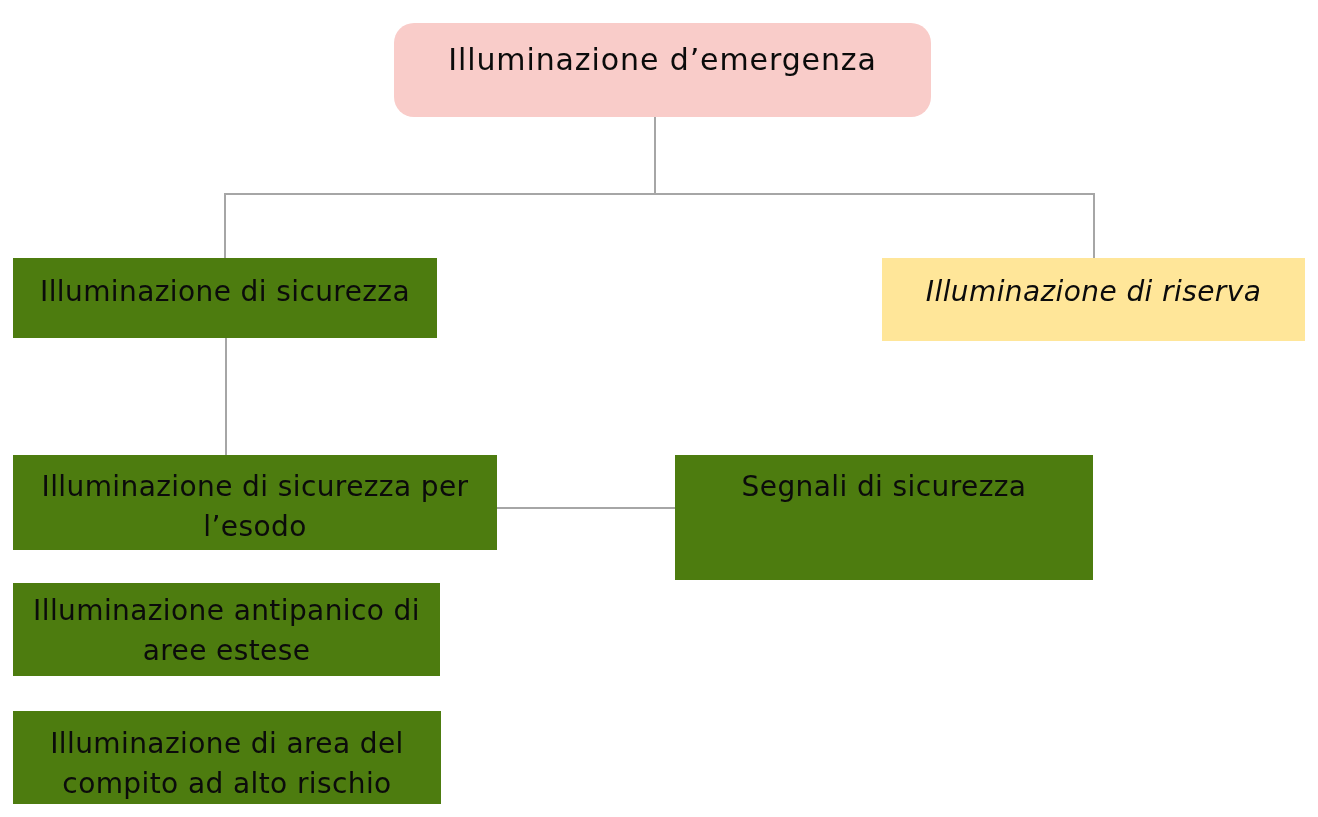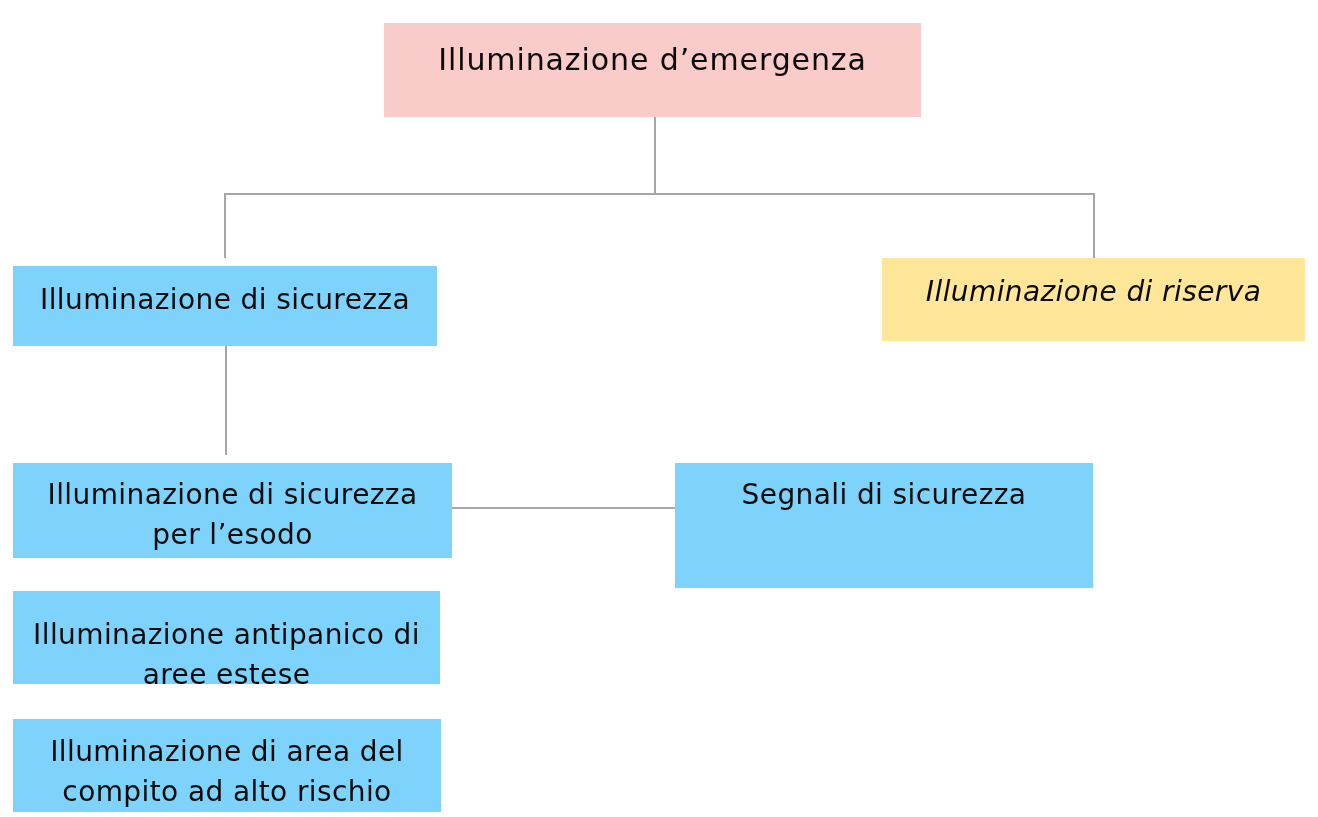--- a/index.html
+++ b/index.html
@@ -18,33 +18,33 @@
   }
   .node {
     position: absolute;
     box-sizing: border-box;
     text-align: center;
     font-size: 28px;
     line-height: 40px;
     letter-spacing: 0.4px;
     padding: 14px 8px 0 8px;
   }
-  .node.green  { background: #7dd3fc; margin-top: 8px; }
+  .node.green  { background: #4d7c0f; }
   .node.yellow { background: #FFE699; }
   .node.pink   { background: #F9CCC9; }
 
   .node-emergenza {
-    left: 384px; top: 23px; width: 537px; height: 94px;
-    font-size: 30px; letter-spacing: 0.9px; padding-top: 17px;
+    left: 394px; top: 23px; width: 537px; height: 94px;
+    font-size: 30px; letter-spacing: 0.9px; padding-top: 17px; border-radius: 20px;
   }
   .node-sicurezza   { left: 13px;  top: 258px; width: 424px; height: 80px; }
   .node-riserva     { left: 882px; top: 258px; width: 423px; height: 83px; font-style: italic; }
-  .node-esodo       { left: 13px;  top: 455px; width: 439px; height: 95px; padding-top: 12px; }
+  .node-esodo       { left: 13px;  top: 455px; width: 484px; height: 95px; padding-top: 12px; }
   .node-segnali     { left: 675px; top: 455px; width: 418px; height: 125px; padding-top: 12px; }
-  .node-antipanico  { left: 13px;  top: 583px; width: 427px; height: 93px; padding-top: 24px; }
+  .node-antipanico  { left: 13px;  top: 583px; width: 427px; height: 93px; padding-top: 8px; }
   .node-altorischio { left: 13px;  top: 711px; width: 428px; height: 93px; padding-top: 13px; text-align: center; }
 
   .connector {
     position: absolute;
     background: #A6A6A6;
   }
   .c-root-stem     { left: 654px;  top: 117px; width: 2px;   height: 77px; }
   .c-top-h         { left: 224px;  top: 193px; width: 871px; height: 2px;  }
   .c-left-drop     { left: 224px;  top: 193px; width: 2px;   height: 65px; }
   .c-right-drop    { left: 1093px; top: 193px; width: 2px;   height: 65px; }

